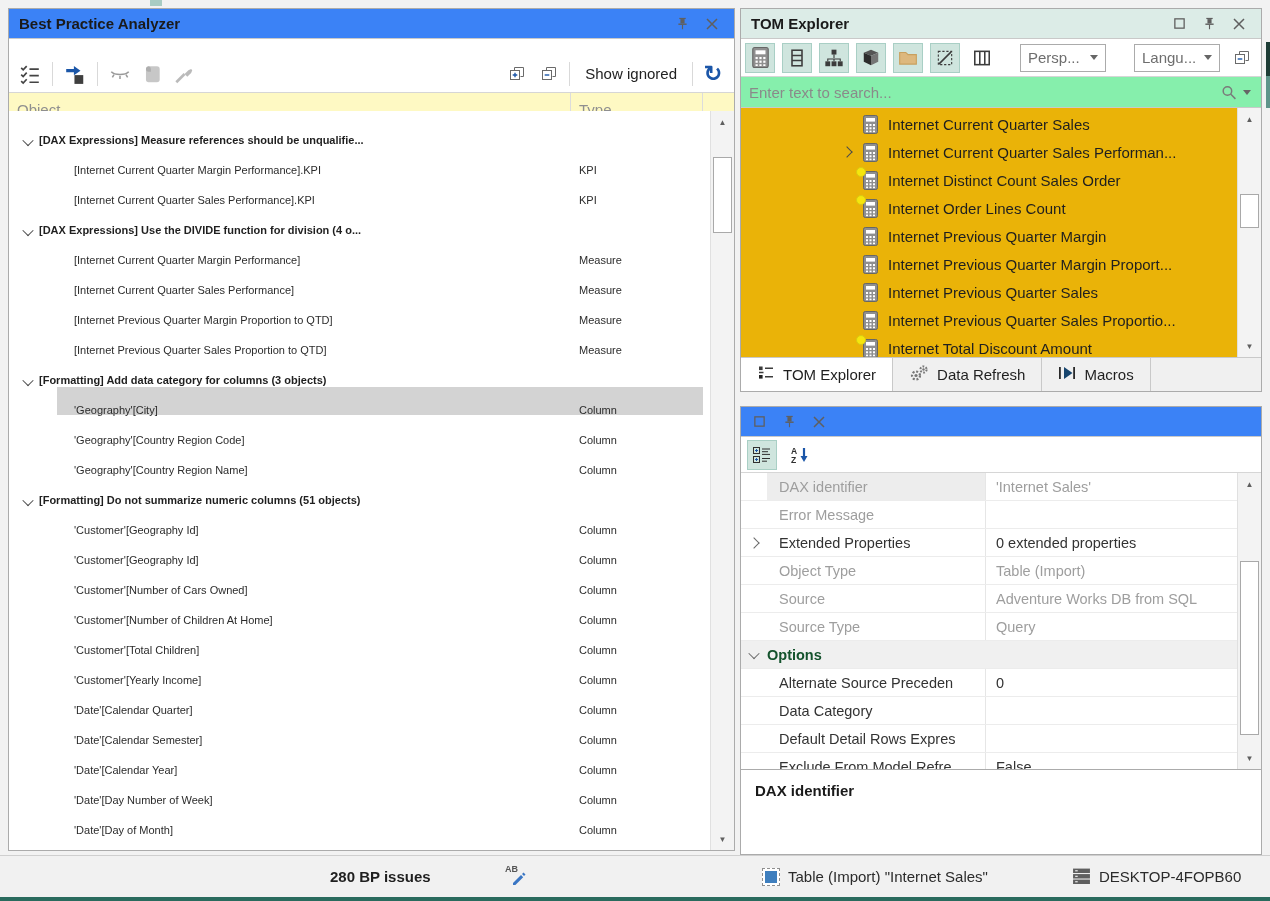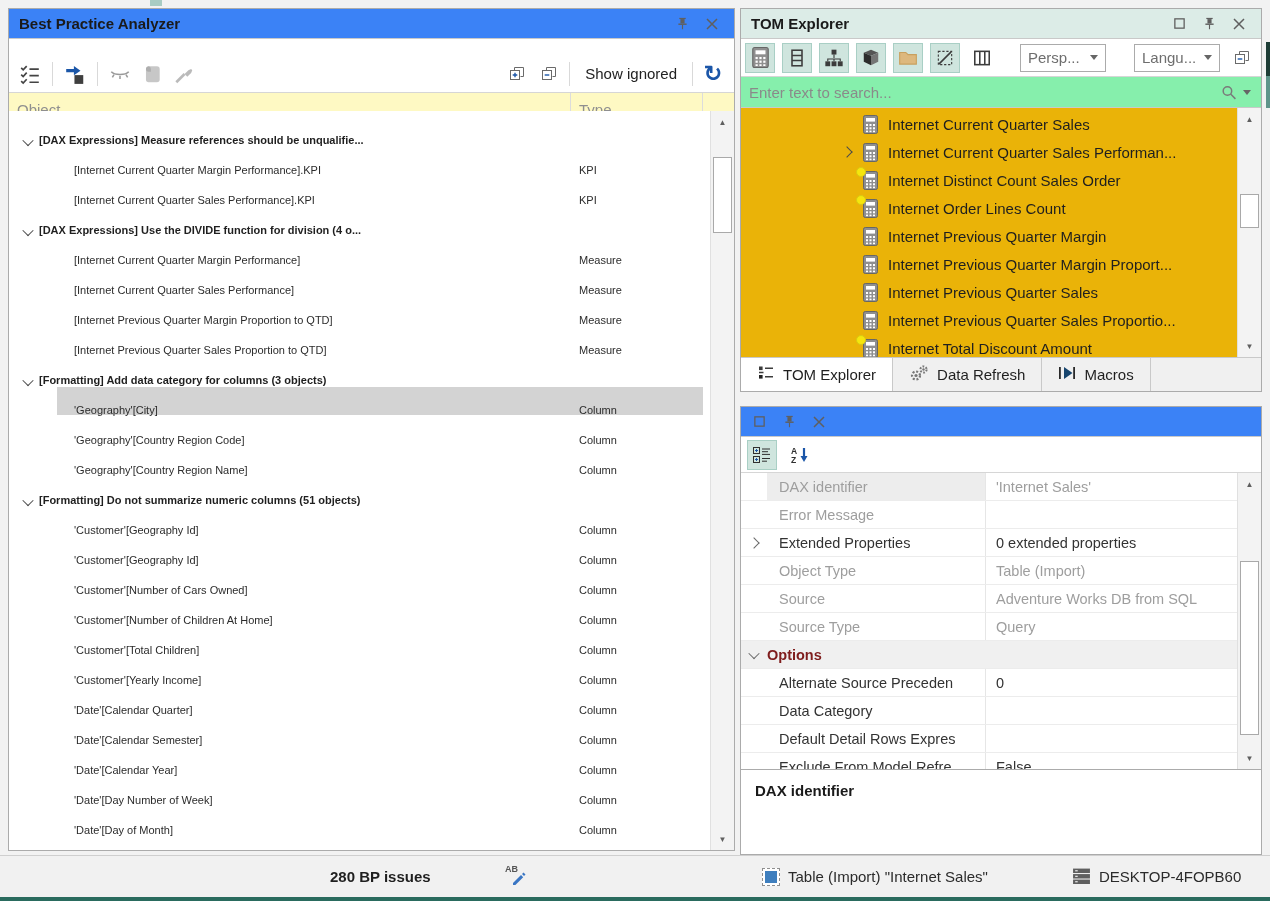--- a/index.html
+++ b/index.html
@@ -83,21 +83,21 @@
   
   #props-panel{left:740px;top:406px;width:522px;height:449px;}
   #props-toolbar{height:36px;border-bottom:1px solid #d6d6d6;padding:0 6px;gap:8px;}
   #props-grid{position:absolute;left:0;top:66px;right:0;height:296px;overflow:hidden;background:#fff;}
   .prop-row{display:flex;height:28px;align-items:center;border-bottom:1px solid #ececec;font-size:14.5px;box-sizing:border-box;}
   .prop-row .pchev{width:26px;display:flex;justify-content:center;flex:0 0 auto;}
   .prop-row .plabel{width:219px;flex:0 0 auto;border-right:1px solid #e6e6e6;height:100%;display:flex;align-items:center;padding-left:12px;box-sizing:border-box;white-space:nowrap;overflow:hidden;}
   .prop-row .pvalue{flex:1 1 auto;height:100%;display:flex;align-items:center;padding-left:10px;white-space:nowrap;overflow:hidden;}
   .muted{color:#9e9e9e;}
   .dark{color:#333;}
-  .prop-row.hdr{background:#f0f0f0;font-weight:bold;color:#7f1d1d;}
+  .prop-row.hdr{background:#f0f0f0;font-weight:bold;color:#14532d;}
   .prop-row .lbl-bg{background:#ededed;}
   .prop-row .pchev .chev-down,.prop-row .pchev .chev-right{border-color:#6a6a6a;}
   #props-desc{position:absolute;left:0;top:362px;right:0;bottom:0;border-top:1px solid #ababab;background:#fff;padding:12px 14px;box-sizing:border-box;}
   #props-desc .dt{font-weight:bold;font-size:15px;color:#1a1a1a;}
 
   
   #top-frag{position:absolute;left:150px;top:0;width:12px;height:6px;background:#a8ccc3;}
   .edge-sliver{position:absolute;width:4px;left:1266px;}
 
   .vsep{position:absolute;left:735px;top:8px;width:5px;height:843px;background:#f2f2f2;}

